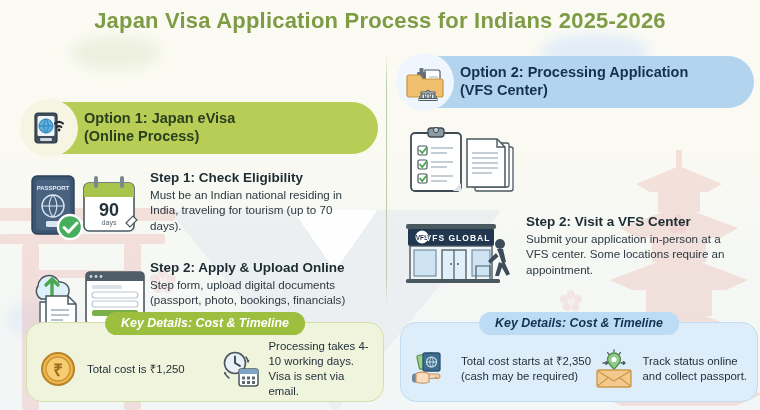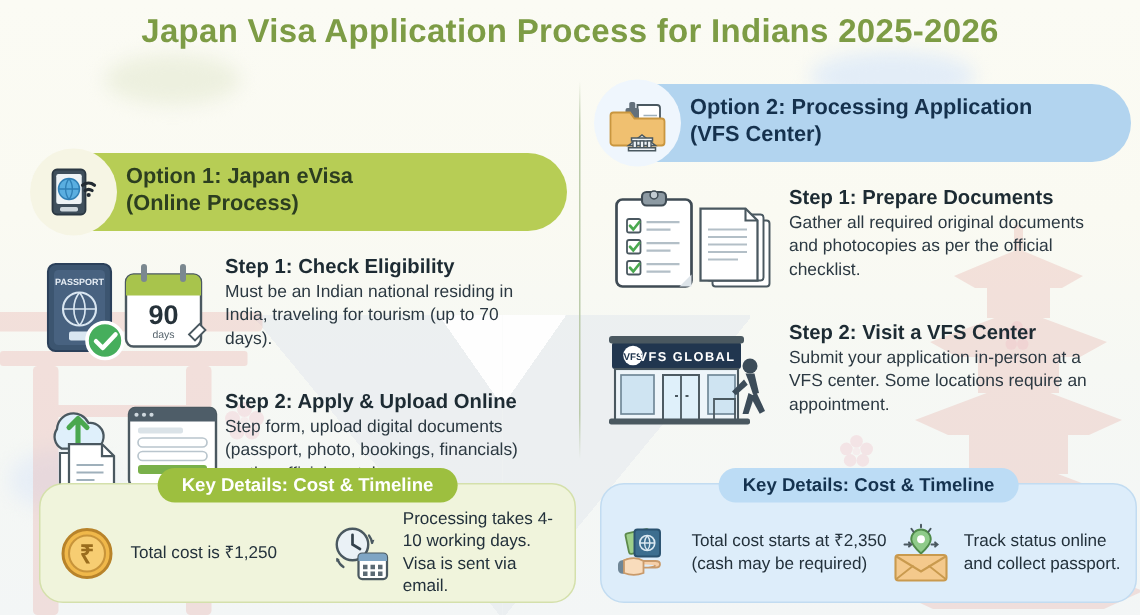--- a/index.html
+++ b/index.html
@@ -82,21 +82,21 @@
   .step-title { font-size:13.5px; font-weight:bold; color:#1d2b33; margin-bottom:2px; }
   .step-desc { font-size:11.6px; line-height:1.32; color:#2c3942; max-width:205px; }
 
   
   .keybox-wrap { position:absolute; top:312px; width:358px; z-index:7; }
   .keybox-wrap.left  { left:26px; }
   .keybox-wrap.right { left:400px; }
   .key-pill {
     position:absolute; top:0px; left:50%; transform:translateX(-50%);
     padding:4px 16px 5px; border-radius:12px;
-    font-size:12.4px; font-weight:bold; white-space:nowrap; z-index:3;
+    font-size:12.4px; font-weight:bold; white-space:nowrap; z-index:3;font-style:italic;
   }
   .key-pill.green { background:#9dbf3f; color:#ffffff; }
   .key-pill.blue  { background:#bcdcf5; color:#14324f; }
   .key-body {
     position:absolute; top:10px; left:0; width:358px; height:80px;
     border-radius:16px; display:flex; align-items:center; z-index:2;
     padding:0 10px;
   }
   .key-body.green { background:#f0f4dc; border:1px solid #d4e0ab; }
   .key-body.blue  { background:#ddedfa; border:1px solid #c2dcf1; }
@@ -320,24 +320,20 @@
           <path d="M50 66l8-8v8z" fill="#dde4e9"></path>
           <rect x="72" y="22" width="38" height="44" rx="2" fill="#ffffff" stroke="#4a5860" stroke-width="1.3"></rect>
           <rect x="68" y="18" width="38" height="44" rx="2" fill="#ffffff" stroke="#4a5860" stroke-width="1.3"></rect>
           <path d="M64 14h30l8 8v40H64z" fill="#ffffff" stroke="#4a5860" stroke-width="1.5"></path>
           <path d="M94 14v8h8" fill="none" stroke="#4a5860" stroke-width="1.4"></path>
           <g stroke="#b3bfc7" stroke-width="1.3">
               <path d="M69 28h26M69 33h26M69 38h26M69 43h26M69 48h20"></path>
             </g>
         </svg>
       </div>
-      <div class="step-text">
-        <div class="step-title">Step 1: Prepare Documents</div>
-        <div class="step-desc">Gather all required original documents and photocopies as per the official checklist.</div>
-      </div>
     </div>
 
     <div class="step">
       <div class="step-art">
         <svg width="124" height="72" viewBox="0 0 124 72">
           <rect x="8" y="14" width="86" height="18" rx="2" fill="#21364f"></rect>
           <circle cx="22" cy="23" r="6.5" fill="#ffffff"></circle>
           <text x="22" y="26" font-family="Liberation Sans, sans-serif" font-size="6.5" font-weight="bold" fill="#21364f" text-anchor="middle">VFS</text>
           <text x="58" y="26.5" font-family="Liberation Sans, sans-serif" font-size="8.5" font-weight="bold" fill="#ffffff" text-anchor="middle" letter-spacing="1">VFS GLOBAL</text>
           <rect x="6" y="10" width="90" height="5" rx="2" fill="#4a5860"></rect>

